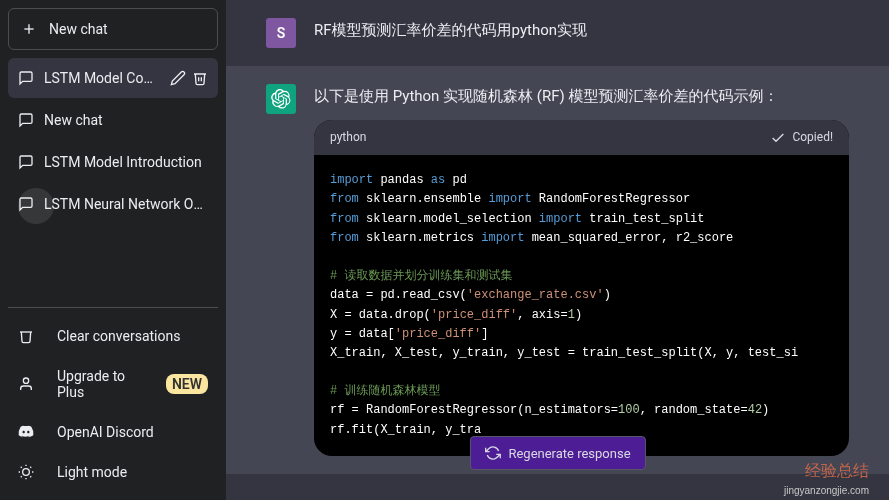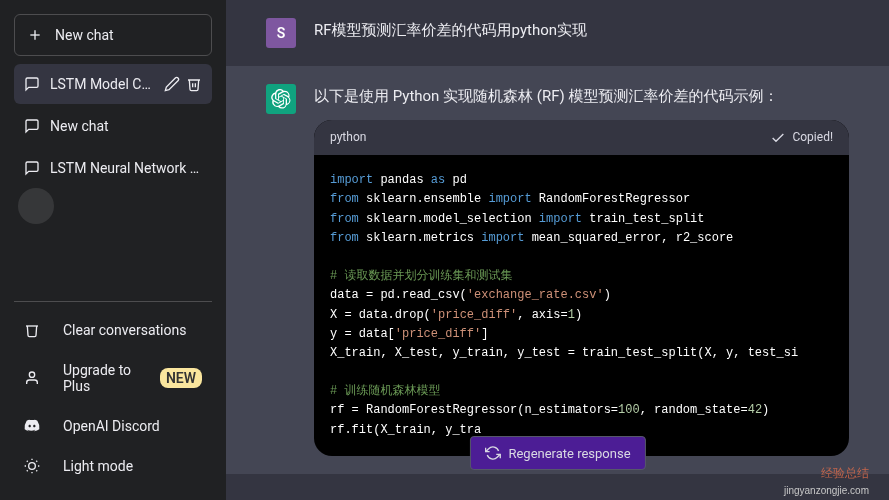--- a/index.html
+++ b/index.html
@@ -1,18 +1,18 @@
 <!DOCTYPE html>
 <html><head>
 <meta charset="utf-8">
 <style>
 * { margin: 0; padding: 0; box-sizing: border-box; }
 body { font-family: -apple-system, BlinkMacSystemFont, "Segoe UI", Roboto, sans-serif; background: #343541; color: #ececf1; width: 889px; height: 500px; overflow: hidden; }
 .app { display: flex; height: 100%; }
-.sidebar { width: 226px; background: #202123; display: flex; flex-direction: column; padding: 14px; }
+.sidebar { width: 226px; background: #202123; display: flex; flex-direction: column; padding: 8px; }
 .new-chat-btn { display: flex; align-items: center; gap: 12px; padding: 12px; border: 1px solid #4d4d4f; border-radius: 6px; cursor: pointer; font-size: 14px; margin-bottom: 8px; }
 .conv-list { flex: 1; overflow-y: auto; display: flex; flex-direction: column; gap: 2px; }
 .conv-item { display: flex; align-items: center; gap: 10px; padding: 12px 10px; border-radius: 6px; cursor: pointer; font-size: 14px; white-space: nowrap; overflow: hidden; position: relative; }
 .conv-item.active { background: #343541; }
 .conv-item .label { flex: 1; overflow: hidden; text-overflow: ellipsis; }
 .conv-item .actions { display: flex; gap: 6px; }
 .sidebar-divider { border-top: 1px solid #4d4d4f; margin: 8px 0; }
 .sidebar-footer { display: flex; flex-direction: column; }
 .footer-item { display: flex; align-items: center; gap: 23px; padding: 12px 10px; cursor: pointer; font-size: 14px; border-radius: 6px; }
 .badge-new { background: #fae69e; color: #333; font-size: 14px; font-weight: 600; padding: 2px 6px; border-radius: 8px; margin-left: auto; }
@@ -28,21 +28,21 @@
 .code-header { display: flex; justify-content: space-between; align-items: center; padding: 8px 16px; background: #343541; font-size: 12px; color: #d9d9e3; }
 .copied { display: flex; align-items: center; gap: 6px; }
 .code-body { padding: 16px; font-family: "Courier New", monospace; font-size: 12px; line-height: 1.6; white-space: pre; overflow-x: hidden; color: #fff; }
 .kw-import { color: #569cd6; }
 .kw-as { color: #569cd6; }
 .kw-from { color: #569cd6; }
 .str { color: #ce9178; }
 .num { color: #b5cea8; }
 .cmt { color: #6a9955; }
 .regen { position: absolute; bottom: 30px; left: 50%; transform: translateX(-50%); background: #4c1d95; border: 1px solid #565869; border-radius: 4px; padding: 8px 14px; display: flex; align-items: center; gap: 8px; font-size: 13px; cursor: pointer; color: #d9d9e3; }
-.watermark { position: absolute; bottom: 18px; right: 20px; font-size: 12px; color: #d96b4a; font-family: "Microsoft YaHei", sans-serif; opacity: 0.85; }
+.watermark { position: absolute; bottom: 18px; right: 20px; font-size: 16px; color: #d96b4a; font-family: "Microsoft YaHei", sans-serif; opacity: 0.85; }
 .watermark-sub { position: absolute; bottom: 4px; right: 20px; font-size: 10px; color: #c8c8c8; font-family: Arial; }
 .icon { width: 16px; height: 16px; flex-shrink: 0; }
 .circle-shadow { position: absolute; width: 36px; height: 36px; border-radius: 50%; background: rgba(255,255,255,0.1); left: 18px; top: 188px; pointer-events: none; }
 </style>
 </head>
 <body>
 
 <div class="app">
   <div class="sidebar">
     <div class="new-chat-btn">
@@ -67,20 +67,26 @@
               <path d="M19 6l-1 14a2 2 0 0 1-2 2H8a2 2 0 0 1-2-2L5 6"></path>
               <path d="M10 11v6M14 11v6"></path>
             </svg>
         </span>
       </div>
       <div class="conv-item">
         <svg class="icon" viewBox="0 0 24 24" fill="none" stroke="currentColor" stroke-width="2">
             <path d="M21 15a2 2 0 0 1-2 2H7l-4 4V5a2 2 0 0 1 2-2h14a2 2 0 0 1 2 2z"></path>
           </svg>
         <span class="label">New chat</span>
+      </div>
+      <div class="conv-item">
+        <svg class="icon" viewBox="0 0 24 24" fill="none" stroke="currentColor" stroke-width="2">
+            <path d="M21 15a2 2 0 0 1-2 2H7l-4 4V5a2 2 0 0 1 2-2h14a2 2 0 0 1 2 2z"></path>
+          </svg>
+        <span class="label">LSTM Model Introduction</span>
       </div>
       <div class="conv-item">
         <svg class="icon" viewBox="0 0 24 24" fill="none" stroke="currentColor" stroke-width="2">
             <path d="M21 15a2 2 0 0 1-2 2H7l-4 4V5a2 2 0 0 1 2-2h14a2 2 0 0 1 2 2z"></path>
           </svg>
         <span class="label">LSTM Neural Network Overvi</span>
       </div>
     </div>
     <div class="sidebar-divider"></div>
     <div class="sidebar-footer">

